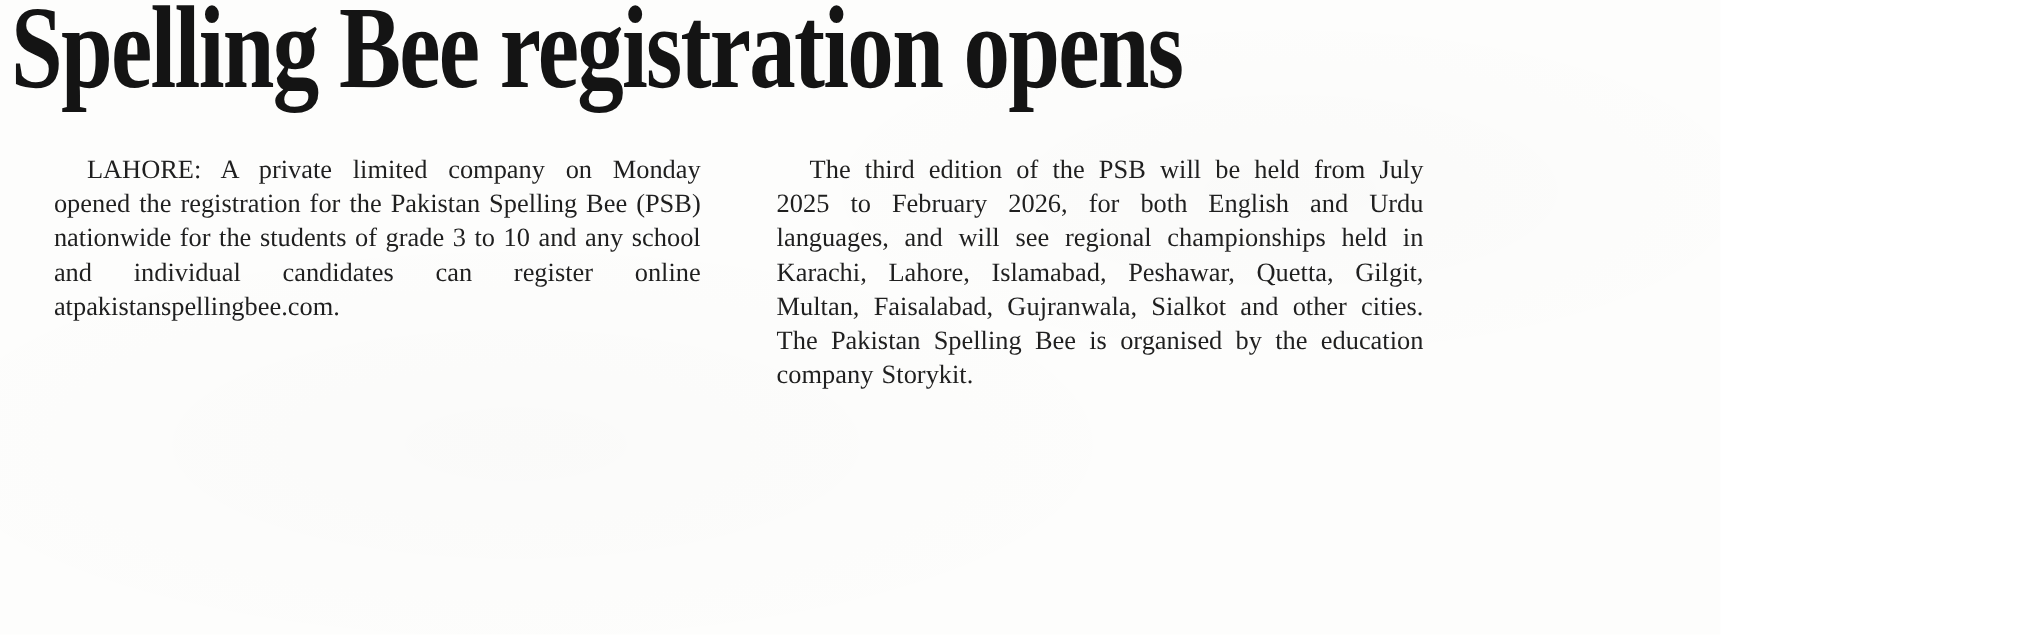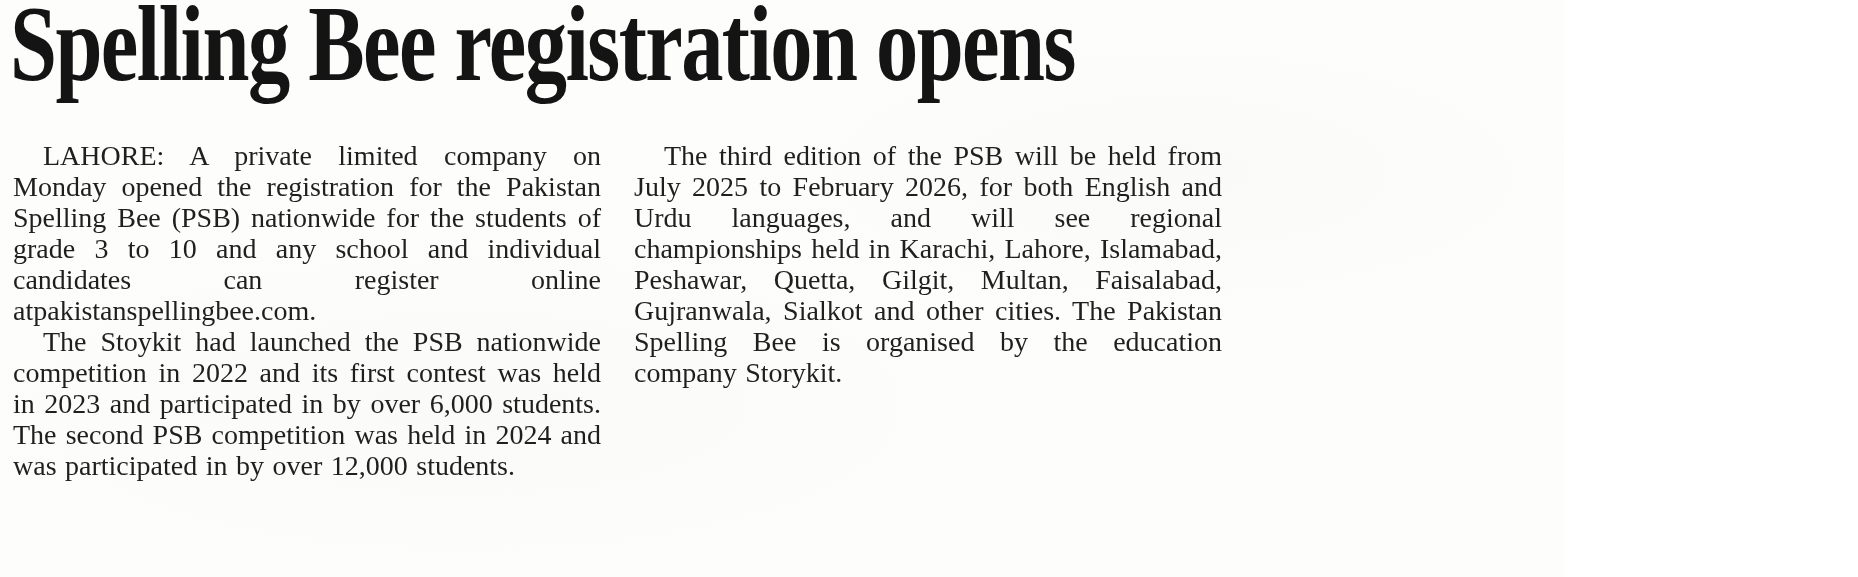--- a/index.html
+++ b/index.html
@@ -35,25 +35,26 @@
   }
   .columns {
     position: absolute;
     left: 13px;
     top: 140px;
     display: flex;
     gap: 33px;
   }
   .column {
     width: 588px;
-    font-size: 28px;
+    font-size: 24px;
     line-height: 31px;
     text-align: justify;
     color: #1f1f1f;
     word-spacing: 1.5px;
+    margin-left: 36px;
   }
   .column p {
     margin: 0;
     padding: 0;
     text-indent: 30px;
   }
   .column p.no-indent {
     text-indent: 0;
   }
   .column b {
@@ -62,21 +63,20 @@
   }
 </style>
 </head>
 <body>
 
 <div class="page">
   <h1 class="headline">Spelling Bee registration opens</h1>
   <div class="columns" id="article-columns">
       <div class="column">
         <p class="">LAHORE: A private limited company on Monday opened the registration for the Pakistan Spelling Bee (PSB) nationwide for the students of grade 3 to 10 and any school and individual candidates can register online atpakistanspellingbee.com.</p>
-        <p class="">The Stoykit had launched the PSB nationwide competition in 2022 and its first contest was held in 2023 and participated in by over 6,000 students. The second PSB competition was held in 2024 and was participated in by over 12,000 students.</p>
       </div>
       <div class="column">
         <p class="">The third edition of the PSB will be held from July 2025 to February 2026, for both English and Urdu languages, and will see regional championships held in Karachi, Lahore, Islamabad, Peshawar, Quetta, Gilgit, Multan, Faisalabad, Gujranwala, Sialkot and other cities. The Pakistan Spelling Bee is organised by the education company Storykit.</p>
       </div>
       <div class="column">
       </div>
     </div>
 </div>
 
 </body></html>

